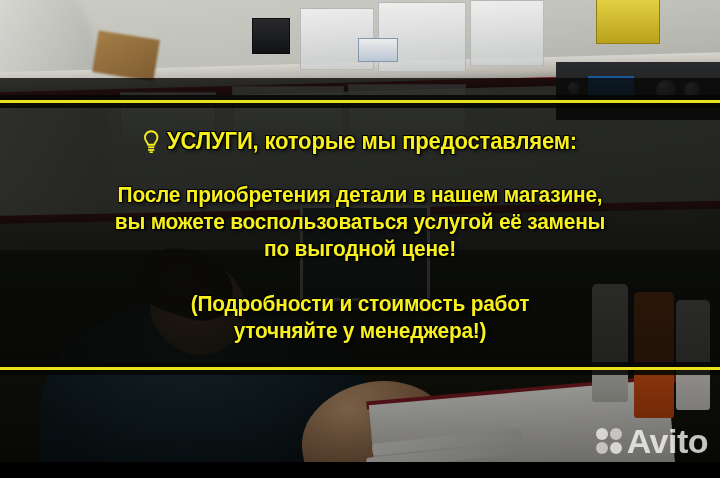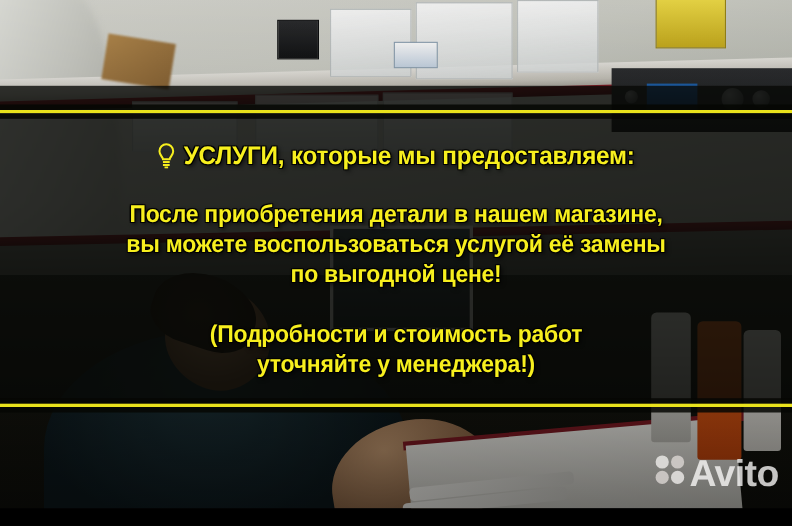--- a/index.html
+++ b/index.html
@@ -203,22 +203,22 @@
     font-size:22px;
     line-height:27px;
     letter-spacing:-.25px;
     transform:scaleX(.95);
   }
   .para-main{margin-top:26px;}
   .para-note{margin-top:28px;}
 
   
   .avito{
-    position:absolute;right:12px;bottom:14px;
-    display:flex;align-items:flex-start;gap:5px;
+    position:absolute;right:12px;bottom:4px;
+    display:flex;align-items:center;gap:5px;
     opacity:.78;
   }
   .avito-dots{
     display:grid;grid-template-columns:12px 12px;grid-template-rows:12px 12px;
     gap:2px;
   }
   .avito-dots i{display:block;width:12px;height:12px;border-radius:50%;background:#f2f0ee;}
   .avito-dots i.d2{background:#ded9d6;}
   .avito-word{
     font-size:34px;line-height:34px;font-weight:bold;color:#fbfaf9;

